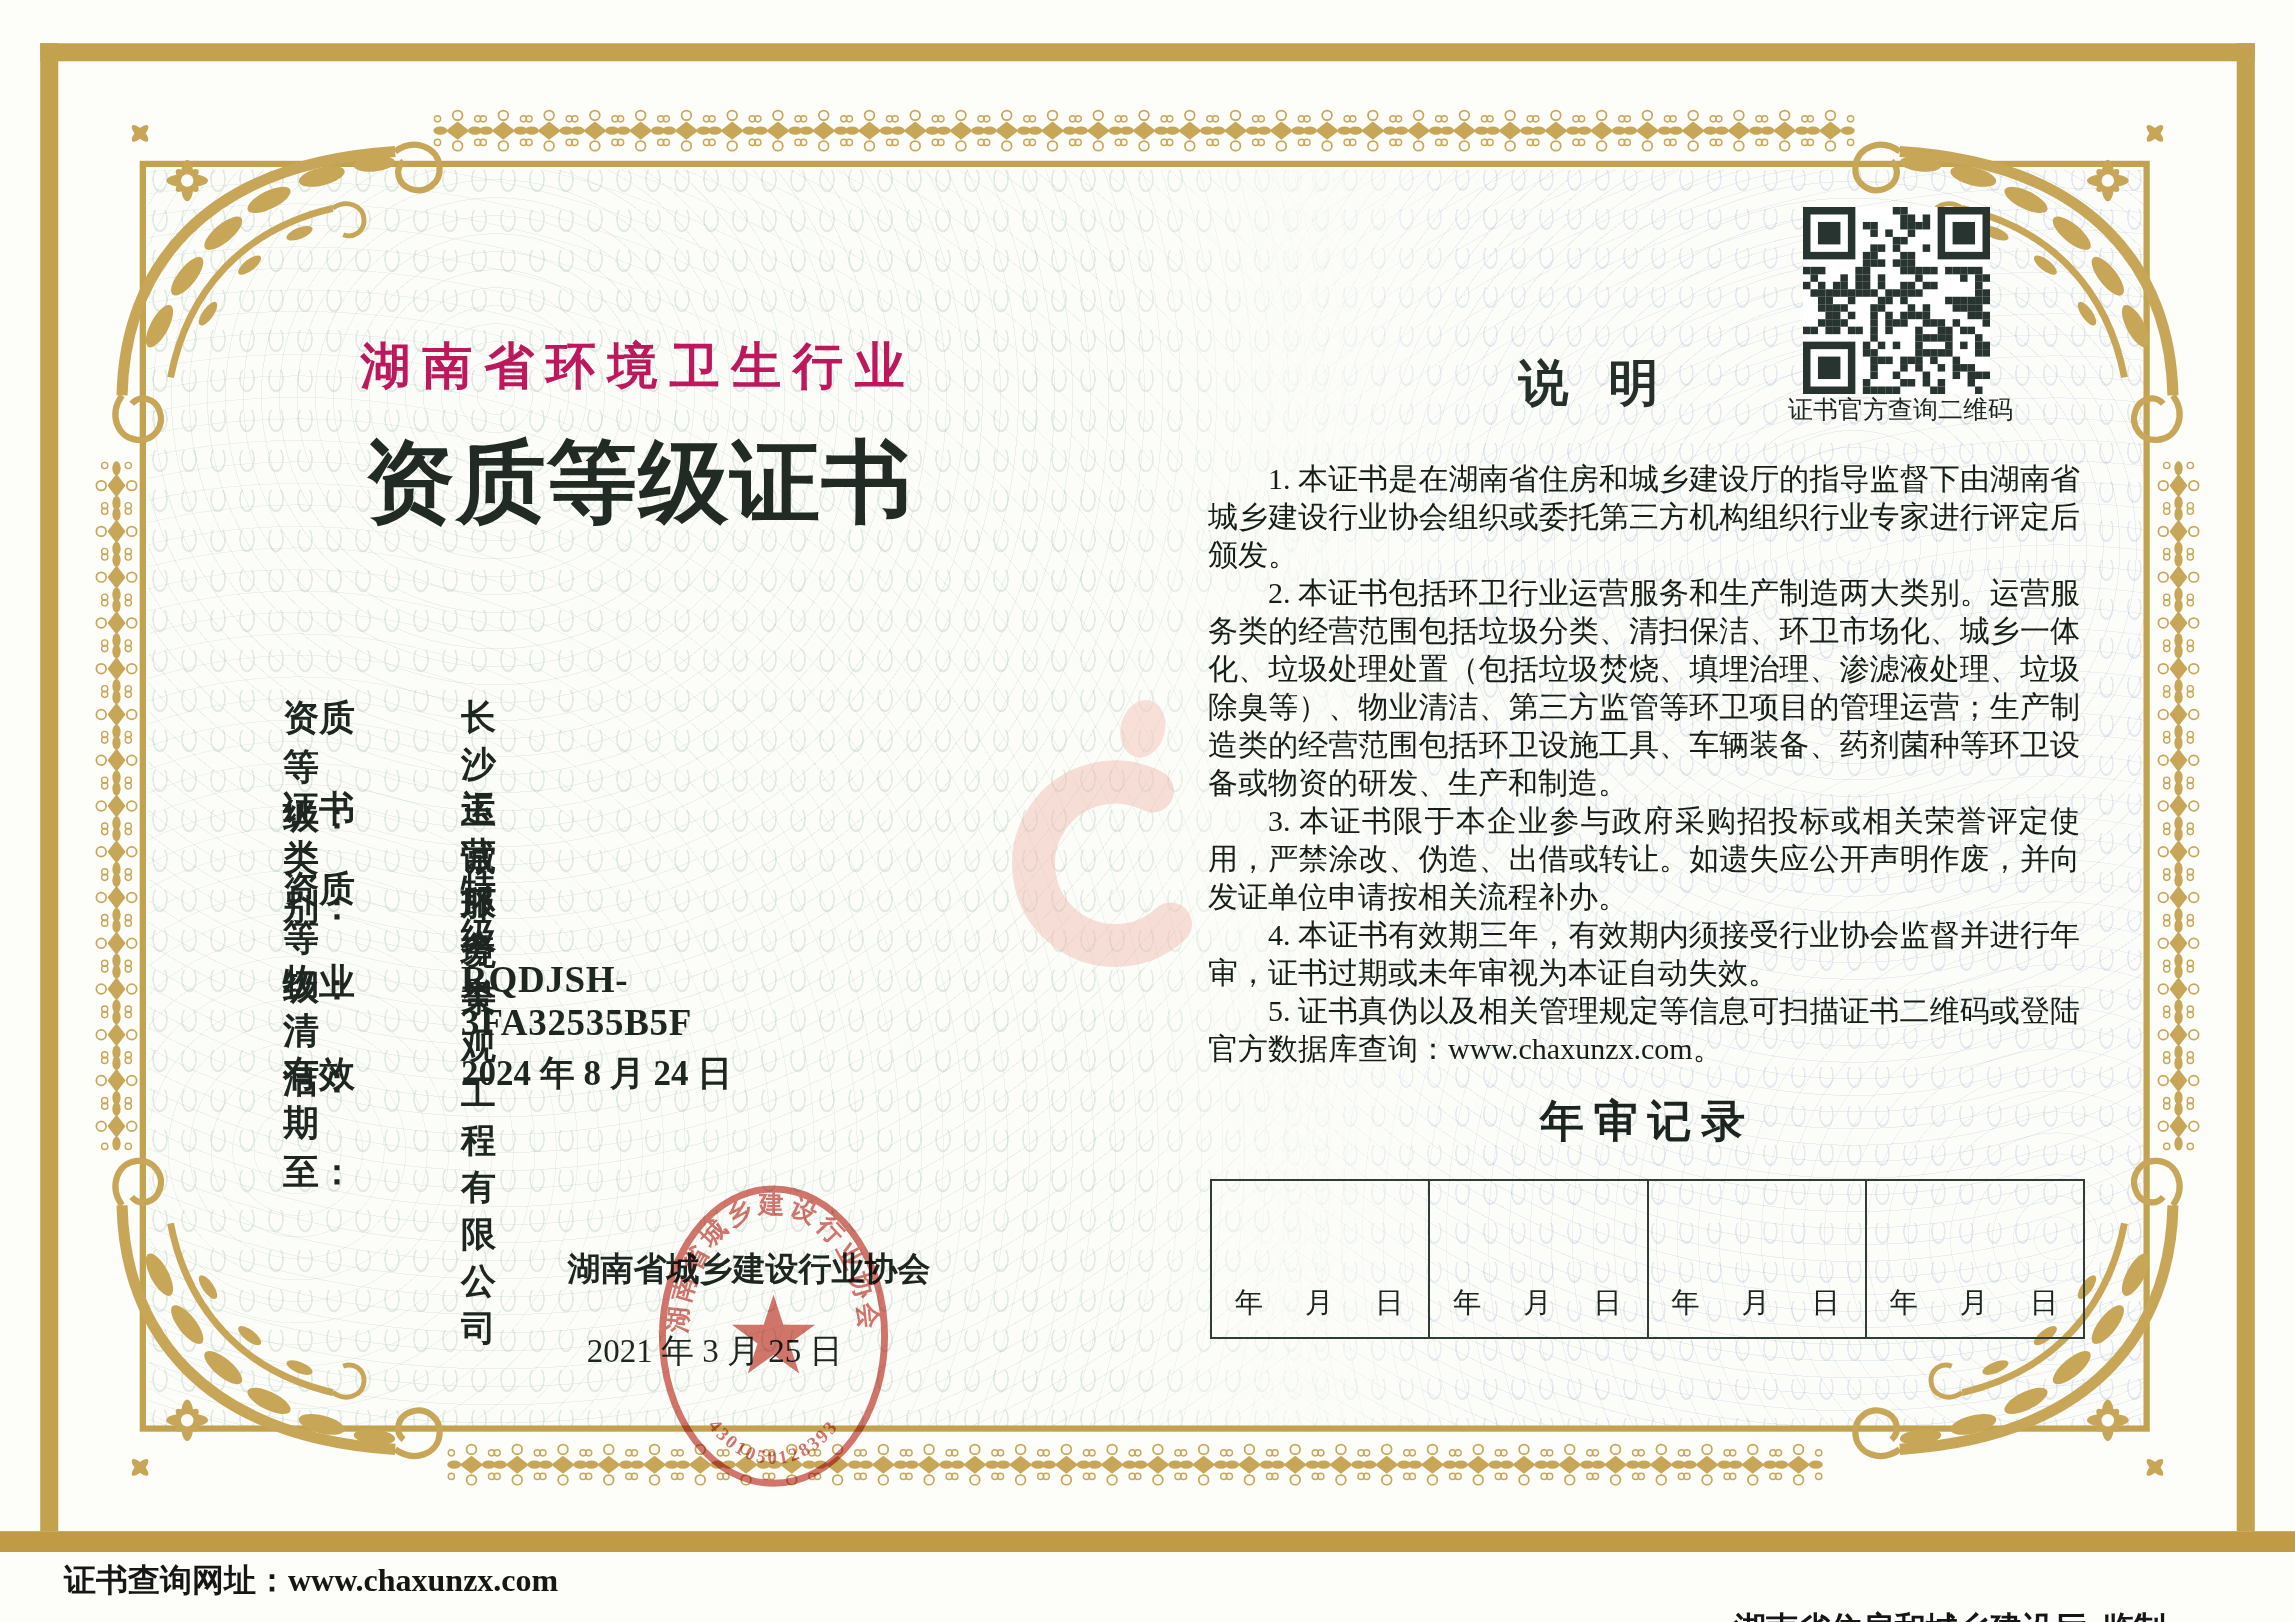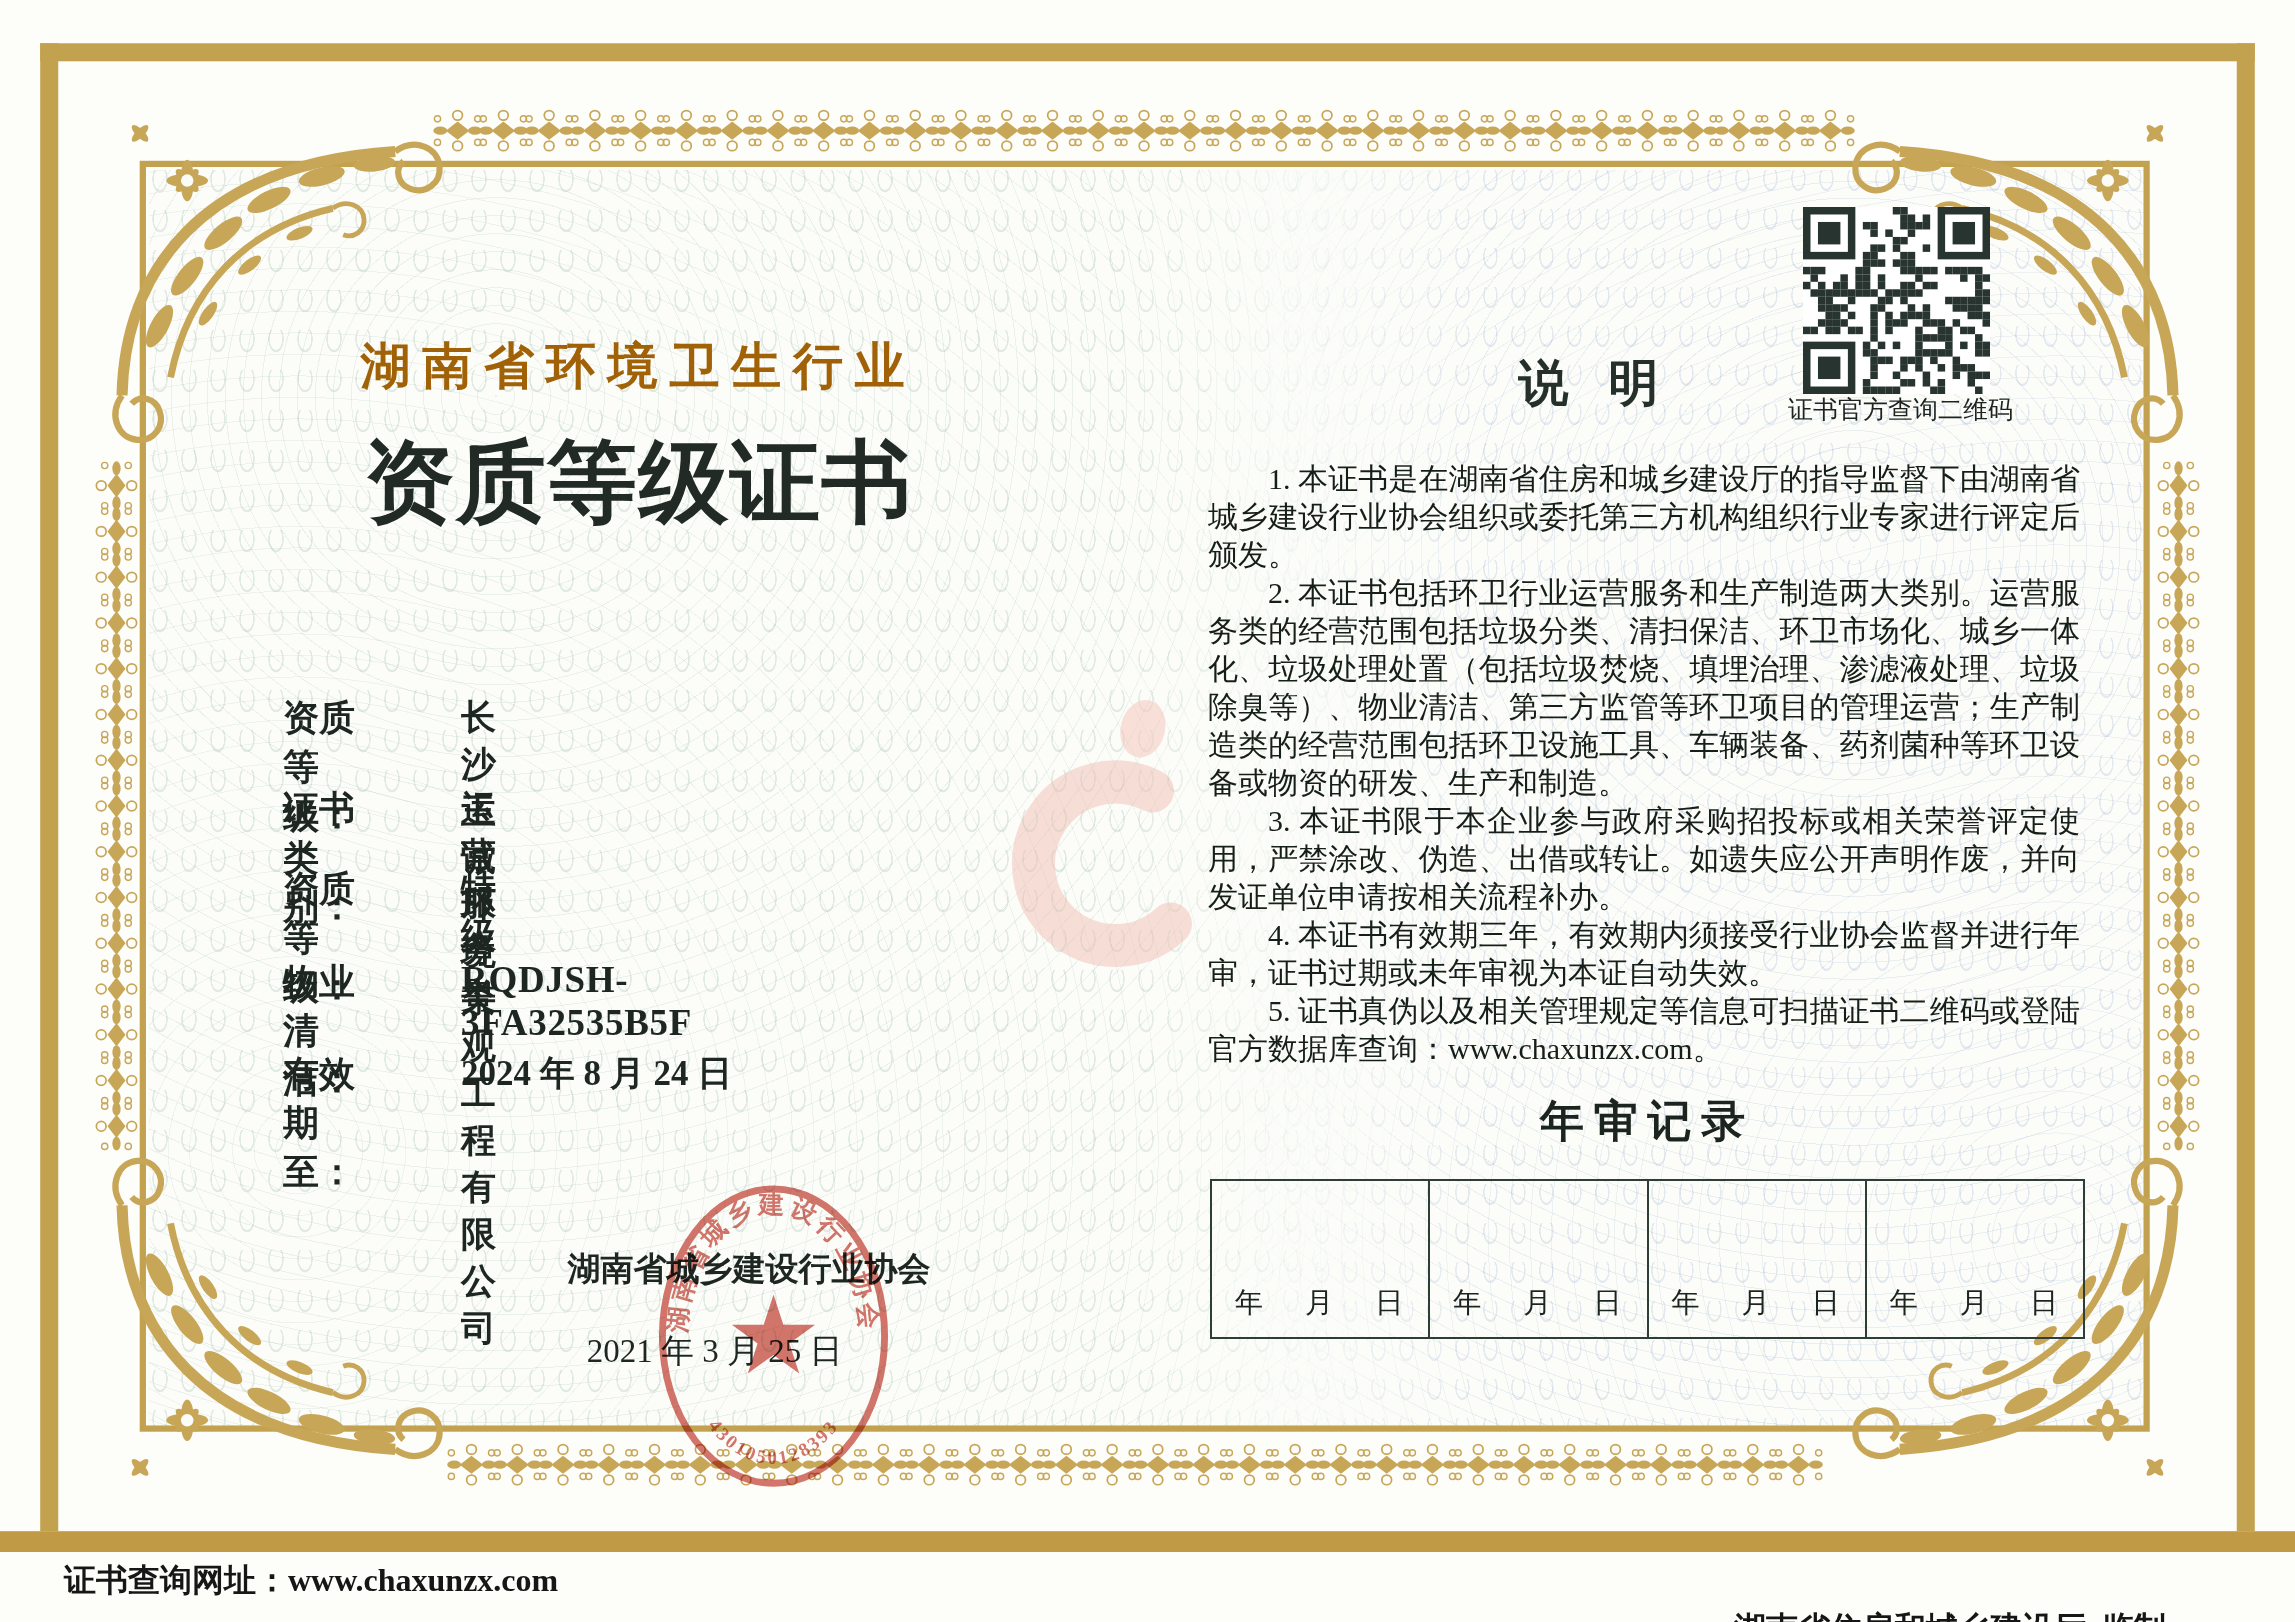--- a/index.html
+++ b/index.html
@@ -23,21 +23,21 @@
     background-image:
       repeating-radial-gradient(circle at 68% 30%, rgba(132,156,199,0.15) 0 1px, transparent 1px 16.6px),
       repeating-radial-gradient(circle at 90% 85%, rgba(132,156,199,0.12) 0 1px, transparent 1px 21px),
       radial-gradient(ellipse 9.7px 17.3px at 10.4px 8.3px, transparent 58%, rgba(132,156,199,0.20) 62% 72%, transparent 76%);
     background-size:auto,auto,28px 39px;
     -webkit-mask-image:linear-gradient(to left,#000 72%,transparent 100%);
     mask-image:linear-gradient(to left,#000 72%,transparent 100%);}
 
   
   .title1{left:264px;top:333px;width:749px;text-align:center;font-size:50px;font-weight:bold;
-          letter-spacing:11.8px;color:#a16207;}
+          letter-spacing:11.8px;color:#be185d;}
   .title2{left:250px;top:422px;width:777px;text-align:center;font-size:90px;font-weight:bold;
           letter-spacing:1.4px;color:#212a24;}
   .frow{height:49px;}
   .flabel{position:absolute;left:283px;font-size:36px;font-weight:bold;letter-spacing:0px;}
   .fvalue{position:absolute;left:461px;font-size:35px;font-weight:bold;}
   .certno{font-size:37px;letter-spacing:0.7px;}
   .issuer{left:534px;top:1247px;width:430px;text-align:center;font-size:33px;font-weight:bold;}
   .issuedate{left:541px;top:1329px;width:347px;text-align:center;font-size:33px;font-weight:normal;}
 
   .notes-heading{left:1422px;top:350px;width:333px;text-align:center;font-size:50px;font-weight:bold;

